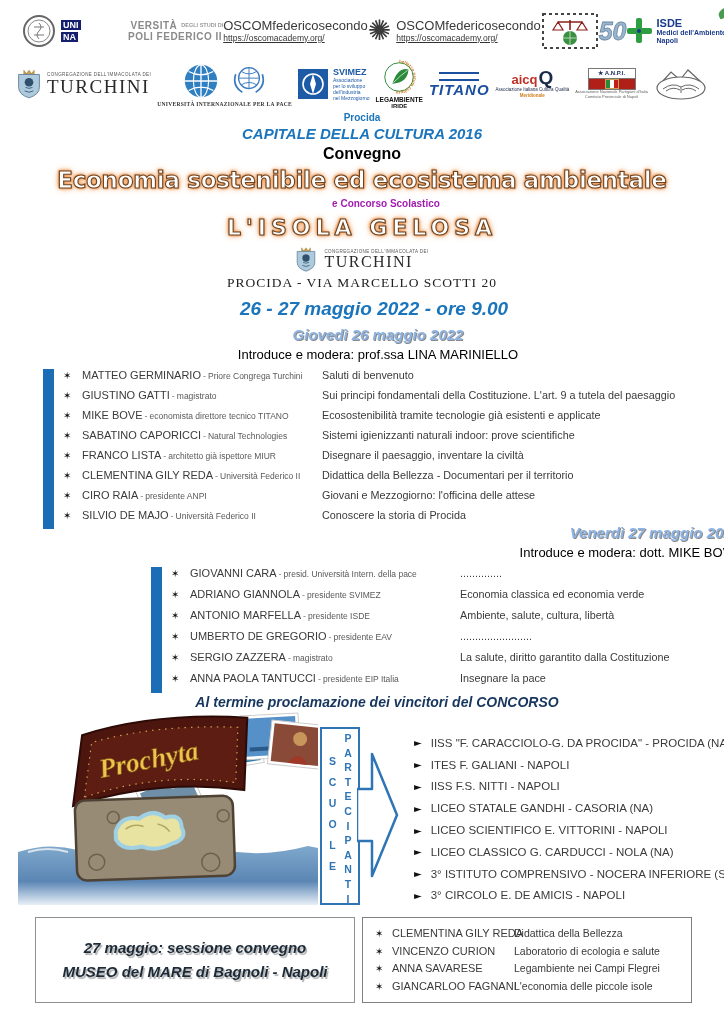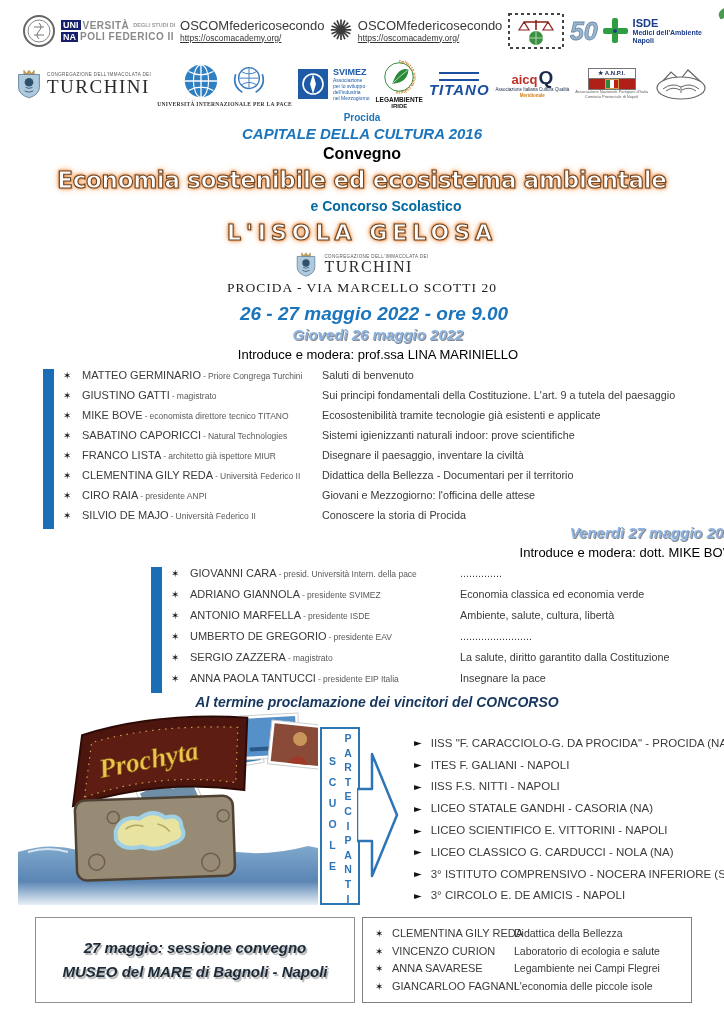--- a/index.html
+++ b/index.html
@@ -9,21 +9,21 @@
   
   .logos-row{position:absolute;left:0;right:0;display:flex;align-items:center;
              justify-content:space-between;}
   .logos1{top:6px;height:50px;padding:0 22px;}
   .logos2{top:58px;height:52px;padding:0 16px;}
   .logo{display:flex;align-items:center;gap:5px;flex-shrink:0;}
   .lcol{display:flex;flex-direction:column;line-height:1.15;}
 
   .unina-line{display:flex;align-items:center;gap:2px;}
   .unina-box{background:#151f6e;color:#fff;font-weight:bold;font-size:9px;padding:0 2px;}
-  .unina-big{color:#8a8a8a;font-size:10px;font-weight:bold;letter-spacing:.5px;}
+  .unina-big{color:#8a8a8a;font-size:10px;font-weight:bold;letter-spacing:.5px;margin-left:48px;}
   .unina-small{color:#9a9a9a;font-size:5.5px;font-weight:bold;margin-left:2px;}
 
   .oscom-name{font-size:13px;color:#3a3a3a;}
   .oscom-url{font-size:8.5px;color:#333;text-decoration:underline;cursor:pointer;}
   .rosette{font-family:"DejaVu Sans",sans-serif;font-size:28px;color:#3a3a3a;line-height:1;}
 
   .fifty{font-size:25px;font-weight:bold;color:#9ab4cc;-webkit-text-stroke:.8px #6a8aa8;
          position:relative;font-style:italic;}
   .fifty-leaf{position:absolute;right:-8px;top:2px;width:14px;height:9px;background:#4a9a50;
               border-radius:60% 10% 60% 10%;transform:rotate(-25deg);}
@@ -82,21 +82,21 @@
   
   .title-block{position:absolute;top:112px;left:0;width:100%;text-align:center;}
   .t-procida{font-size:10px;font-weight:bold;color:#1b75bc;}
   .t-capital{font-size:15px;font-weight:bold;font-style:italic;color:#1b75bc;margin-top:2px;}
   .t-convegno{font-size:16px;font-weight:bold;color:#000;margin-top:3px;}
   .comic{font-family:"DejaVu Sans",sans-serif;font-weight:bold;color:#fff;
          -webkit-text-stroke:1.1px #6b4423;
          text-shadow:0 0 7px #f0a060,0 0 4px #f2a868,1px 1px 2px #e89050,-1px -1px 2px #e89050,
                      0 0 1px #5a3a1a;}
   .t-main{font-size:23px;letter-spacing:-.3px;margin-top:4px;}
-  .t-concorso{font-size:14px;font-weight:bold;color:#0369a1;margin-top:5px;margin-left:48px;}
+  .t-concorso{font-size:10px;font-weight:bold;color:#a21caf;margin-top:5px;margin-left:48px;}
   .t-isola{font-size:22px;letter-spacing:5px;margin-top:6px;}
   .t-turchini-row{display:flex;justify-content:center;align-items:center;gap:7px;margin-top:6px;}
   .t-address{font-family:"Liberation Serif",serif;font-size:13.5px;letter-spacing:1px;
              color:#222;margin-top:2px;}
   .t-dates{font-size:19px;font-weight:bold;font-style:italic;color:#1b75bc;margin-top:7px;margin-left:24px;}
 
   
   .day{position:absolute;left:16px;width:100%;}
   .day1{top:326px;}
   .day2{top:524px;}

